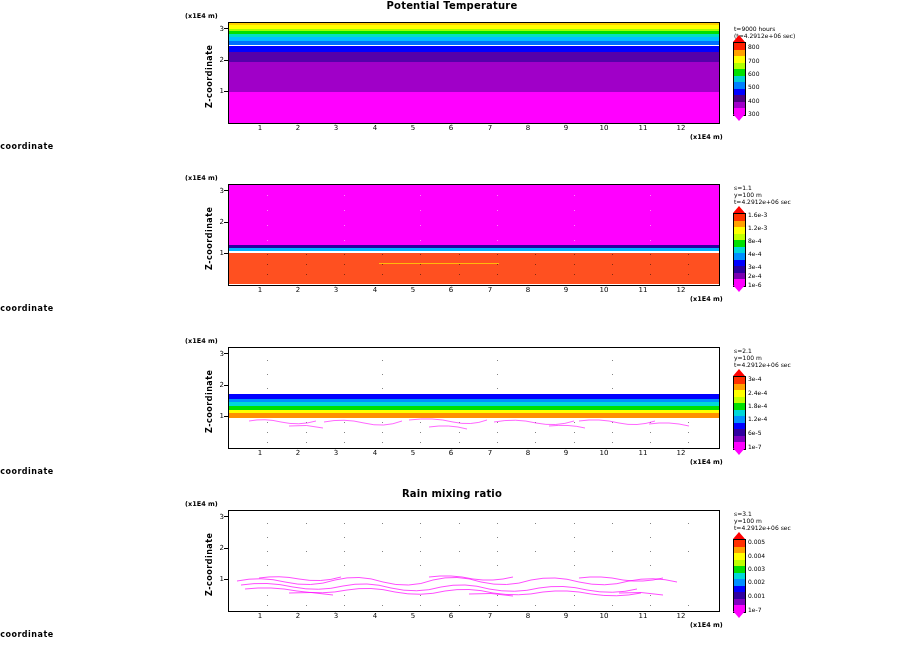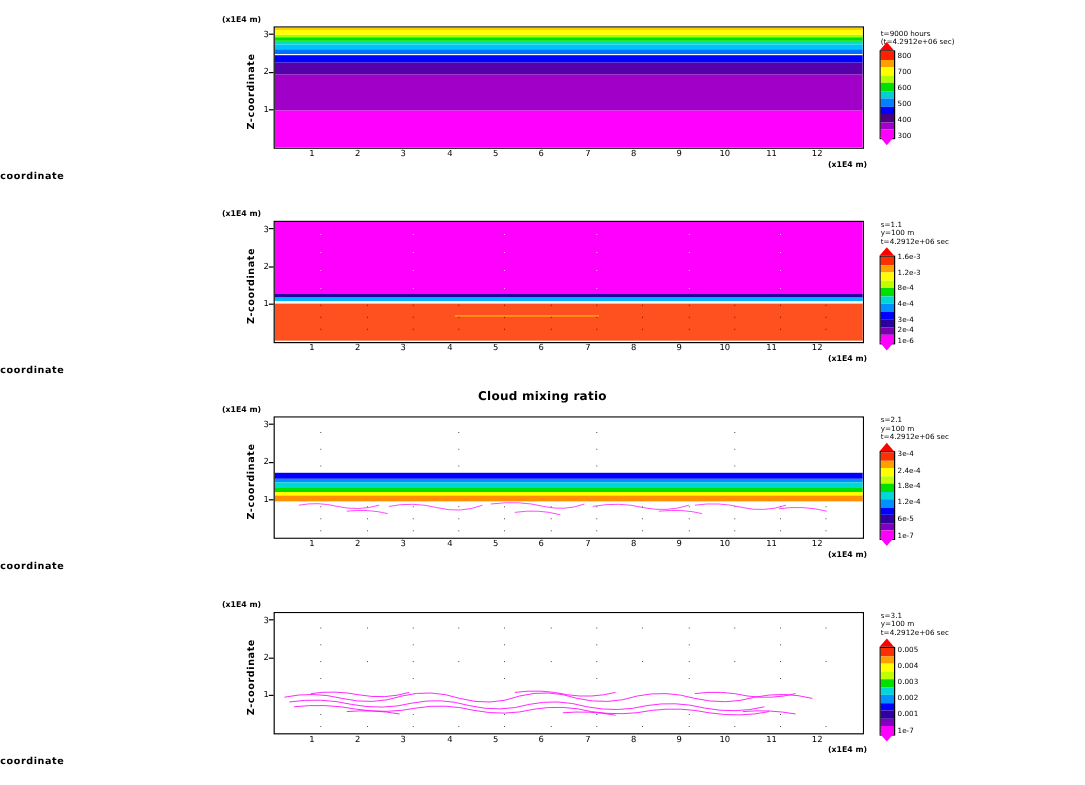--- a/index.html
+++ b/index.html
@@ -63,20 +63,21 @@
     border-left:6px solid transparent;border-right:6px solid transparent;
   }
   .meta{
     position:absolute;font-size:6px;white-space:nowrap;line-height:7px;
   }
 </style>
 </head>
 <body>
 
 <div class="panel" style="top:0;height:160px;">
+  <div class="title" style="top:0px;">Potential Temperature</div>
   <div class="unit-top" style="left:185px;top:12px;">(x1E4 m)</div>
   <div class="ylabel" style="left:205px;top:108px;">Z-coordinate</div>
   <div class="plotbox" style="left:228px;top:22px;width:490px;height:100px;">
     <div class="bands">
       <div class="band" style="top:68.8px;height:31.2px;background:#ff00ff;"></div>
       <div class="band" style="top:39.1px;height:29.7px;background:#a000c8;"></div>
       <div class="band" style="top:28.7px;height:10.4px;background:#5500aa;"></div>
       <div class="band" style="top:22.5px;height:6.2px;background:#0000ff;"></div>
       <div class="band" style="top:18.1px;height:4.4px;background:#0070ff;"></div>
       <div class="band" style="top:14.4px;height:3.7px;background:#00c0ff;"></div>
@@ -262,21 +263,20 @@
   <div class="cbar-lab" style="left:748px;top:49px;">1.6e-3</div>
   <div class="cbar-lab" style="left:748px;top:62px;">1.2e-3</div>
   <div class="cbar-lab" style="left:748px;top:75px;">8e-4</div>
   <div class="cbar-lab" style="left:748px;top:88px;">4e-4</div>
   <div class="cbar-lab" style="left:748px;top:101px;">3e-4</div>
   <div class="cbar-lab" style="left:748px;top:110px;">2e-4</div>
   <div class="cbar-lab" style="left:748px;top:119px;">1e-6</div>
 </div>
 
 <div class="panel" style="top:325px;height:163px;">
-  <div class="title" style="top:0px;">Cloud mixing ratio</div>
   <div class="unit-top" style="left:185px;top:12px;">(x1E4 m)</div>
   <div class="ylabel" style="left:205px;top:108px;">Z-coordinate</div>
   <div class="plotbox" style="left:228px;top:22px;width:490px;height:100px;">
     <div class="bands">
       <div class="band" style="top:0px;height:46.2px;background:#ffffff;"></div>
       <div class="band" style="top:46.2px;height:4.4px;background:#0000ff;"></div>
       <div class="band" style="top:50.6px;height:3.8px;background:#0090ff;"></div>
       <div class="band" style="top:54.4px;height:3.7px;background:#00d8d8;"></div>
       <div class="band" style="top:58.1px;height:3.8px;background:#00e000;"></div>
       <div class="band" style="top:61.9px;height:3.2px;background:#ffff00;"></div>
@@ -390,20 +390,21 @@
   <div class="cbar-arrow-dn" style="left:733px;top:123px;border-top:7px solid #ff00ff;"></div>
   <div class="cbar-lab" style="left:748px;top:50px;">3e-4</div>
   <div class="cbar-lab" style="left:748px;top:64px;">2.4e-4</div>
   <div class="cbar-lab" style="left:748px;top:77px;">1.8e-4</div>
   <div class="cbar-lab" style="left:748px;top:90px;">1.2e-4</div>
   <div class="cbar-lab" style="left:748px;top:104px;">6e-5</div>
   <div class="cbar-lab" style="left:748px;top:118px;">1e-7</div>
 </div>
 
 <div class="panel" style="top:488px;height:166px;">
+  <div class="title" style="top:0px;">Rain mixing ratio</div>
   <div class="unit-top" style="left:185px;top:12px;">(x1E4 m)</div>
   <div class="ylabel" style="left:205px;top:108px;">Z-coordinate</div>
   <div class="plotbox" style="left:228px;top:22px;width:490px;height:100px;">
     <div class="bands">
       <div class="band" style="top:0px;height:100px;background:#ffffff;"></div>
     </div>
     <svg class="dotgrid" viewBox="0 0 490 100" preserveAspectRatio="none">
       <g fill="#000">
         <rect x="38" y="12" width="0.7" height="0.7"></rect>
           <rect x="38" y="26" width="0.7" height="0.7"></rect>

